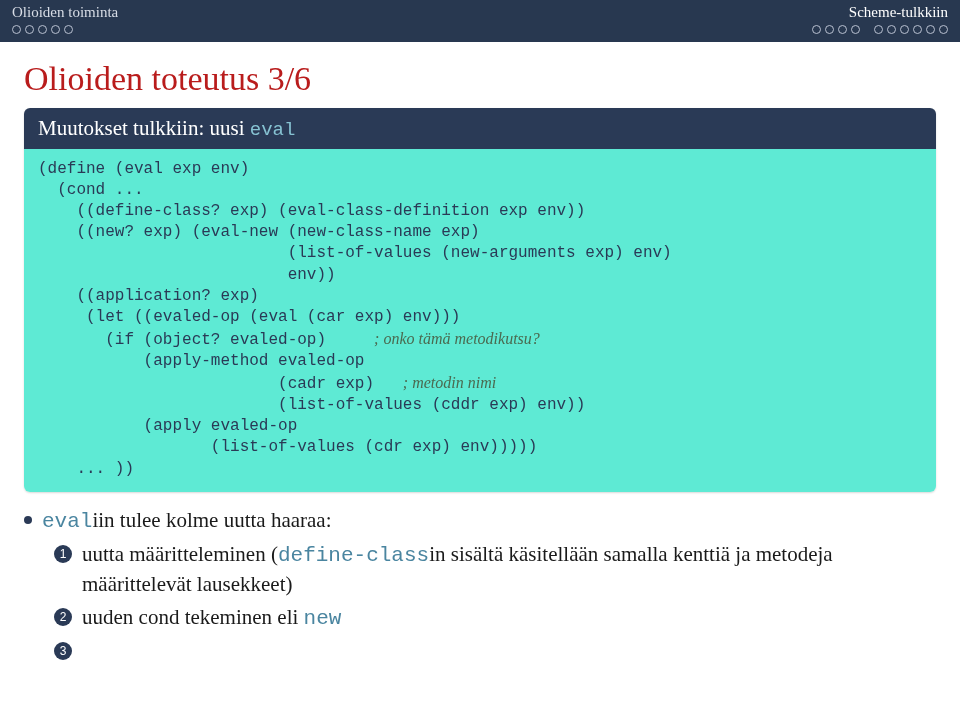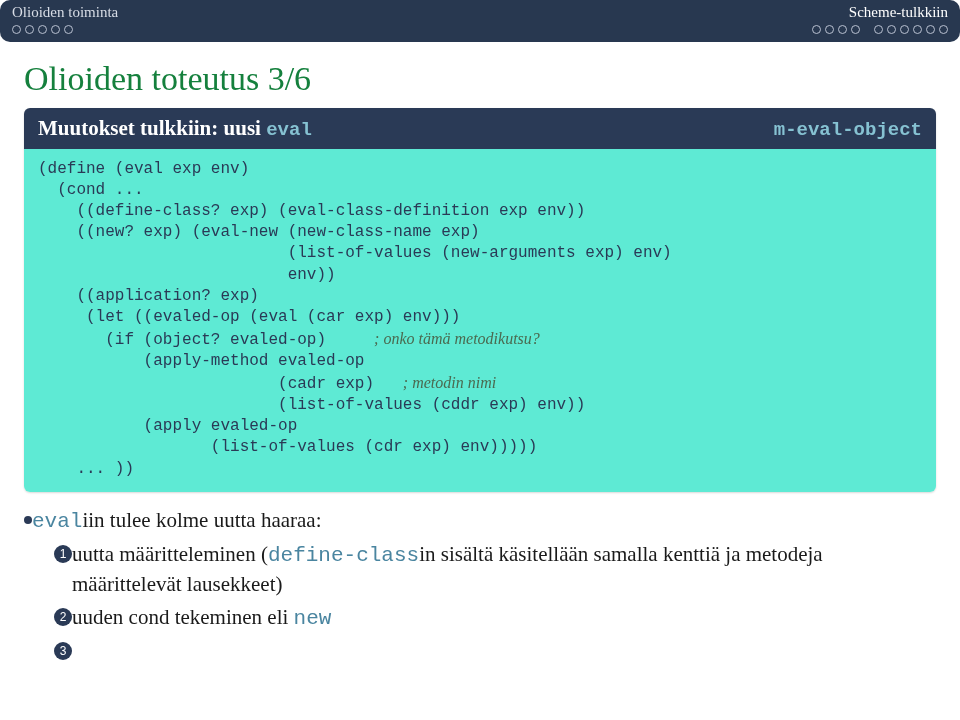--- a/index.html
+++ b/index.html
@@ -14,21 +14,20 @@
   }
   .header {
     background: #283850;
     height: 38px;
     display: flex;
     justify-content: space-between;
     align-items: flex-start;
     padding: 4px 12px 0 12px;
     color: #d8dde6;
     font-size: 15px;
-    border-radius: 10px;
   }
   .header-left, .header-right {
     display: flex;
     flex-direction: column;
     gap: 2px;
   }
   .header-right { align-items: flex-end; }
   .header-right .hsub { color: #fff; }
   .progress-dots {
     display: flex;
@@ -38,40 +37,39 @@
   .progress-dots.right { justify-content: flex-end; }
   .dot {
     width: 7px;
     height: 7px;
     border-radius: 50%;
     border: 1px solid #b8c0d0;
     background: transparent;
   }
   .dot.sep { border: none; width: 6px; }
   .title {
-    color: #15803d;
+    color: #b91c1c;
     font-size: 34px;
     font-weight: 400;
     padding: 18px 24px 10px 24px;
   }
   .block {
     margin: 0 24px 14px 24px;
     border-radius: 6px;
     overflow: hidden;
     box-shadow: 0 1px 2px rgba(0,0,0,0.15);
   }
   .block-title {
     background: #2a3a56;
     color: #fff;
     padding: 8px 14px;
     font-size: 21px;
     display: flex;
     justify-content: space-between;
     align-items: baseline;
-    font-weight: bold;
   }
   .block-title .code-label {
     font-family: 'Courier New', monospace;
     color: #86c2d2;
     font-size: 19px;
   }
   .block-body {
     background: #5eead4;
     padding: 10px 14px 12px 14px;
     font-family: 'Courier New', monospace;
@@ -82,20 +80,21 @@
   }
   .comment { color: #4a6a50; font-style: italic; font-family: Georgia, serif; }
   .bullets {
     margin: 0 24px;
     font-size: 21px;
     color: #1a1a1a;
   }
   .bullet-row {
     display: flex;
     align-items: flex-start;
+    gap: 10px;
     margin-bottom: 4px;
     line-height: 1.35;
   }
   .bullet-row.indent { margin-left: 30px; }
   .disc {
     width: 8px;
     height: 8px;
     background: #2a3a56;
     border-radius: 50%;
     margin-top: 10px;
@@ -150,21 +149,20 @@
 </div>
 
 <div class="title">Olioiden toteutus 3/6</div>
 
 <div class="block">
   <div class="block-title">
     <span>
       <span>Muutokset tulkkiin: uusi</span>
       <span class="code-label">eval</span>
     </span>
-    <span class="code-label">m-eval-object</span>
   </div>
   <div class="block-body"><span>(define (eval exp env)</span>
 <span>  (cond ...</span>
 <span>    ((define-class? exp) (eval-class-definition exp env))</span>
 <span>    ((new? exp) (eval-new (new-class-name exp)</span>
 <span>                          (list-of-values (new-arguments exp) env)</span>
 <span>                          env))</span>
 <span>    ((application? exp)</span>
 <span>     (let ((evaled-op (eval (car exp) env)))</span>
 <span>       (if (object? evaled-op)     </span><span class="comment">; onko tämä metodikutsu?</span>

